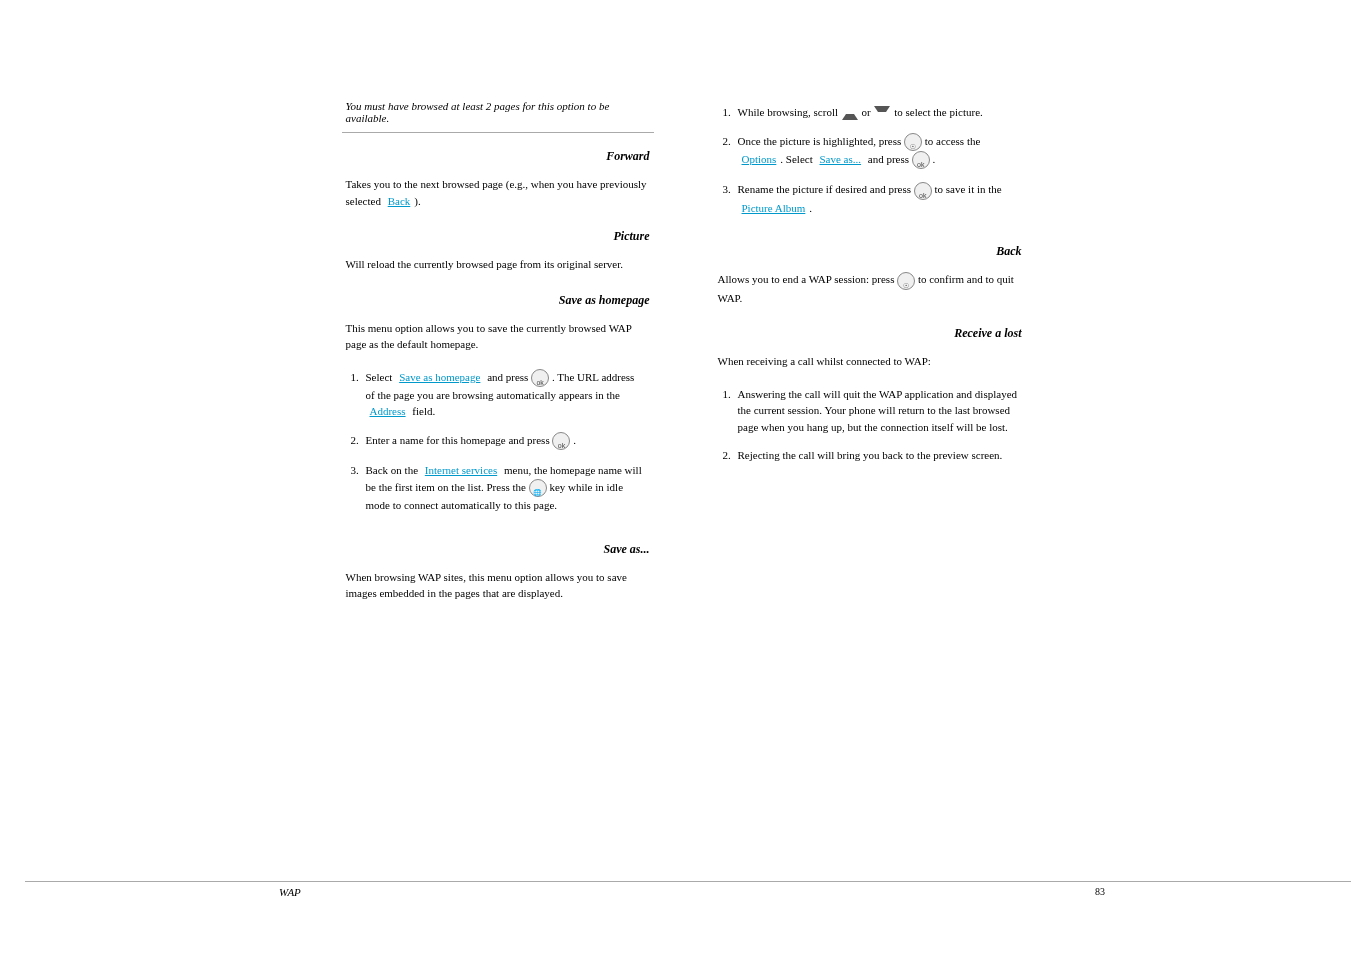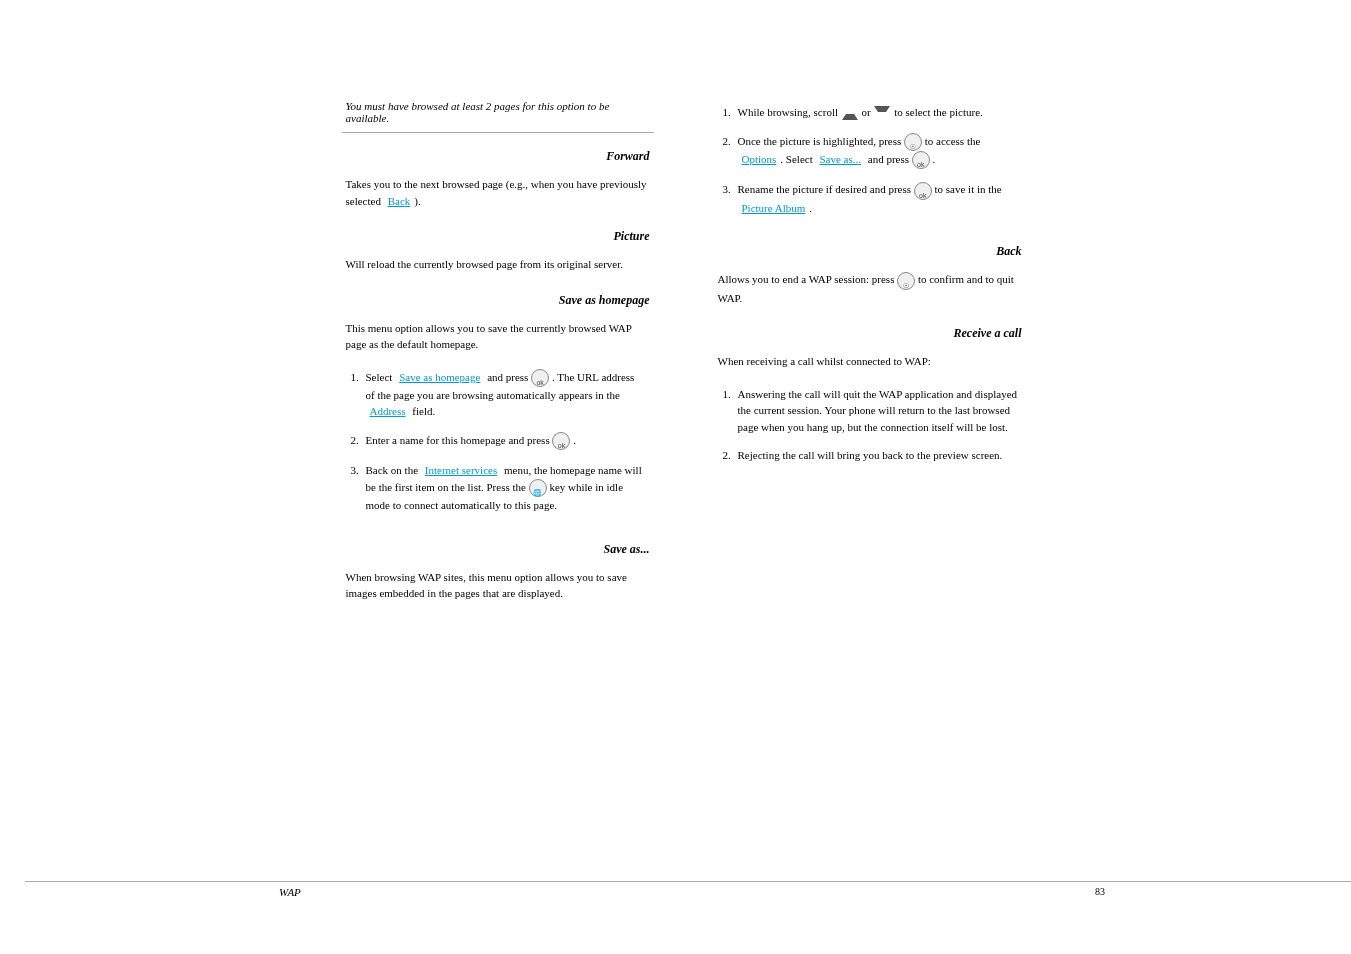--- a/index.html
+++ b/index.html
@@ -181,21 +181,21 @@
         <li>
           Rename the picture if desired and press <span class="inline-icon">ok</span> to save it in the <span class="link-text">Picture Album</span>.
         </li>
       </ol>
 
       <div class="section-title">Back</div>
       <div class="section-body">
         Allows you to end a WAP session: press <span class="inline-icon">☉</span> to confirm and to quit WAP.
       </div>
 
-      <div class="section-title">Receive a call</div>
+      <div class="section-title">Receive a lost</div>
       <div class="section-body">
         When receiving a call whilst connected to WAP:
       </div>
       <ol>
         <li>
           Answering the call will quit the WAP application and displayed the current session. Your phone will return to the last browsed page when you hang up, but the connection itself will be lost.
         </li>
         <li>
           Rejecting the call will bring you back to the preview screen.
         </li>

